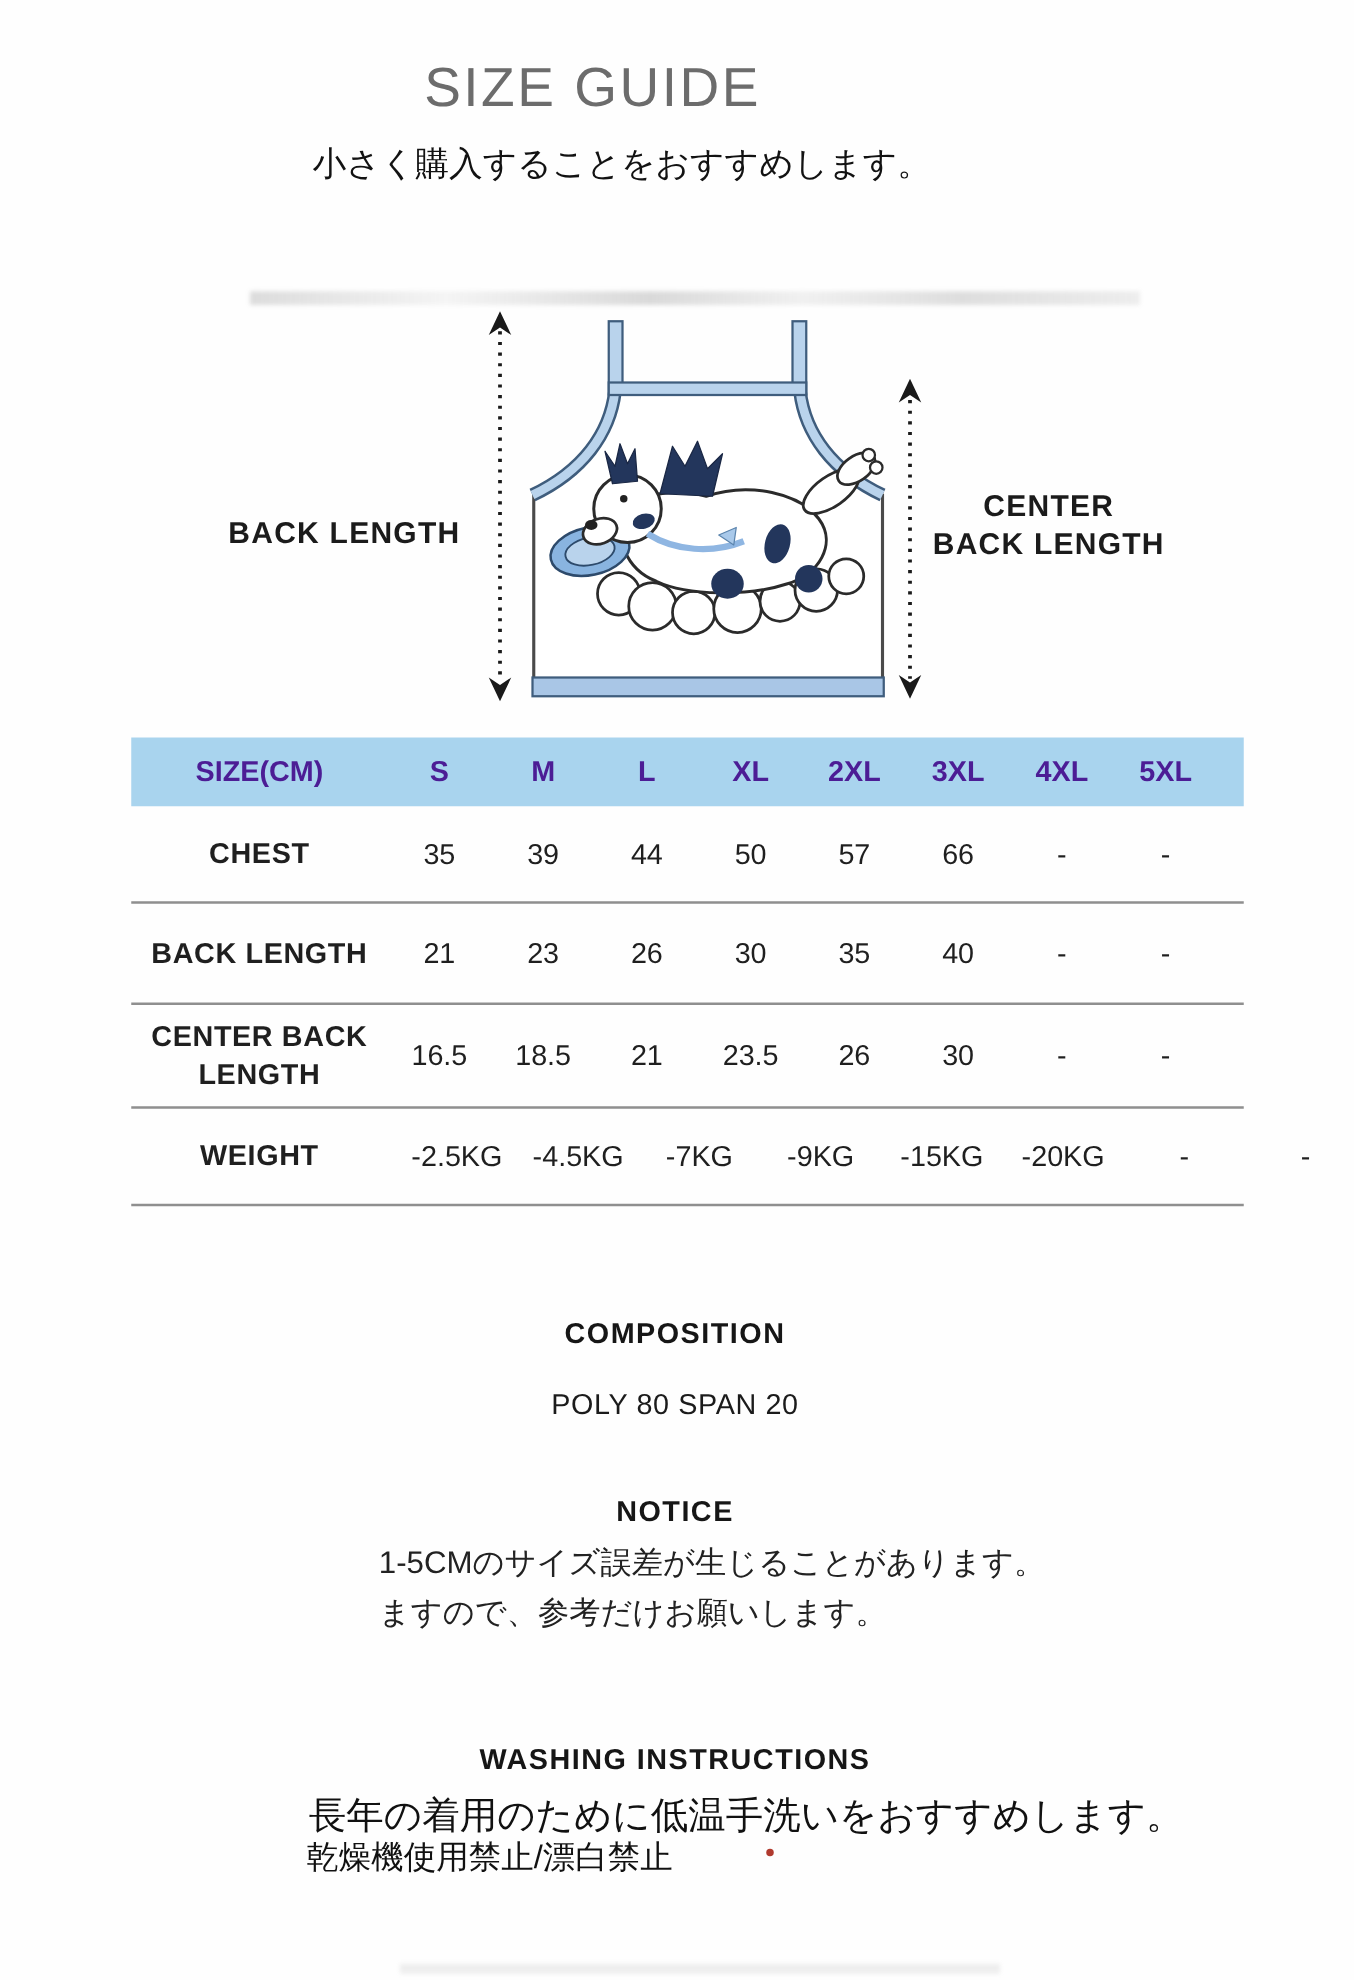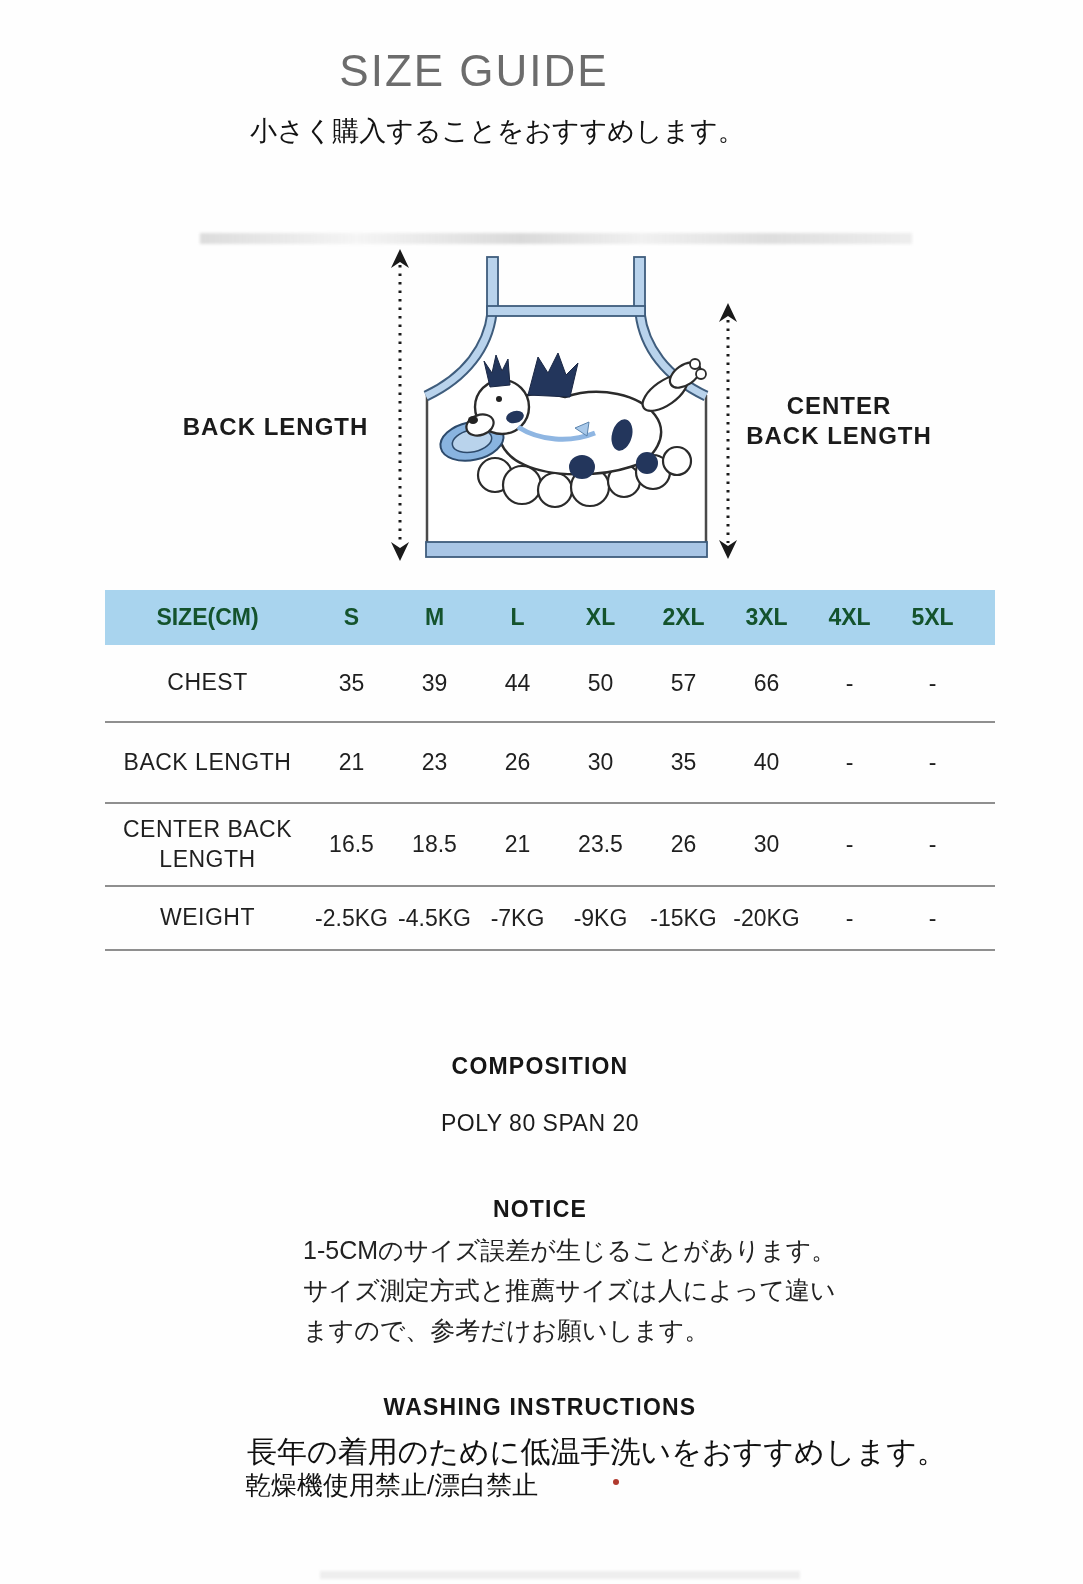--- a/index.html
+++ b/index.html
@@ -26,24 +26,24 @@
   .diagram svg { position:absolute; left:0; top:0; }
   .diag-label { position:absolute; font-size:24px; font-weight:600; letter-spacing:1px;
                 color:#1b1b1b; text-align:center; }
   .back-len-label { left:18px; top:168px; width:215px; }
   .center-back-label { left:580px; top:146px; width:218px; line-height:30px; }
 
   
   .size-table { top:590px; left:105px; width:890px; }
   .trow { display:grid; grid-template-columns:205px repeat(8,83px); align-items:center;
           text-align:center; font-size:23px; }
-  .thead { height:55px; background:#a9d4ee; color:#14532d; font-weight:600; }
+  .thead { height:55px; background:#a9d4ee; color:#4c1d95; font-weight:600; }
   .trow.data { color:#1f1f1f; border-bottom:2px solid #8f8f8f; }
-  .r0 { height:78px; } .r1 { height:81px; } .r2 { height:83px; } .r3 { height:64px; }
-  .rowlabel { font-weight:400; letter-spacing:.5px; line-height:1.3; padding:0 12px; }
+  .r0 { height:78px; } .r1 { height:81px; } .r2 { height:83px; } .r3 { height:78px;gap:14px; }
+  .rowlabel { font-weight:700; letter-spacing:.5px; line-height:1.3; padding:0 12px; }
 
   
   .centered { left:12px; width:1056px; text-align:center; }
   .sec-heading { font-size:23px; font-weight:700; letter-spacing:1.2px; color:#161616; }
   .comp-heading { top:1053px; }
   .comp-value { top:1110px; font-size:23px; letter-spacing:.5px; color:#1b1b1b; }
   .notice-heading { top:1196px; }
   .notice-text { top:1230px; left:303px; font-size:25px; line-height:40px; color:#222; }
   .wash-heading { top:1394px; }
   .wash-line1 { top:1432px; left:247px; font-size:30px; color:#111; }
@@ -188,21 +188,20 @@
       <span>-</span>
     </div>
   </div>
 
   <div class="abs centered sec-heading comp-heading">COMPOSITION</div>
   <div class="abs centered comp-value">POLY 80 SPAN 20</div>
 
   <div class="abs centered sec-heading notice-heading">NOTICE</div>
   <div class="abs notice-text">
     <div>1-5CMのサイズ誤差が生じることがあります。</div>
-    <div>サイズ測定方式と推薦サイズは人によって違い</div>
     <div>ますので、参考だけお願いします。</div>
   </div>
 
   <div class="abs centered sec-heading wash-heading">WASHING INSTRUCTIONS</div>
   <div class="abs wash-line1">長年の着用のために低温手洗いをおすすめします。</div>
   <div class="abs red-dot"></div>
   <div class="abs wash-line2">乾燥機使用禁止/漂白禁止</div>
 
   <div class="abs smudge-bottom"></div>
 

